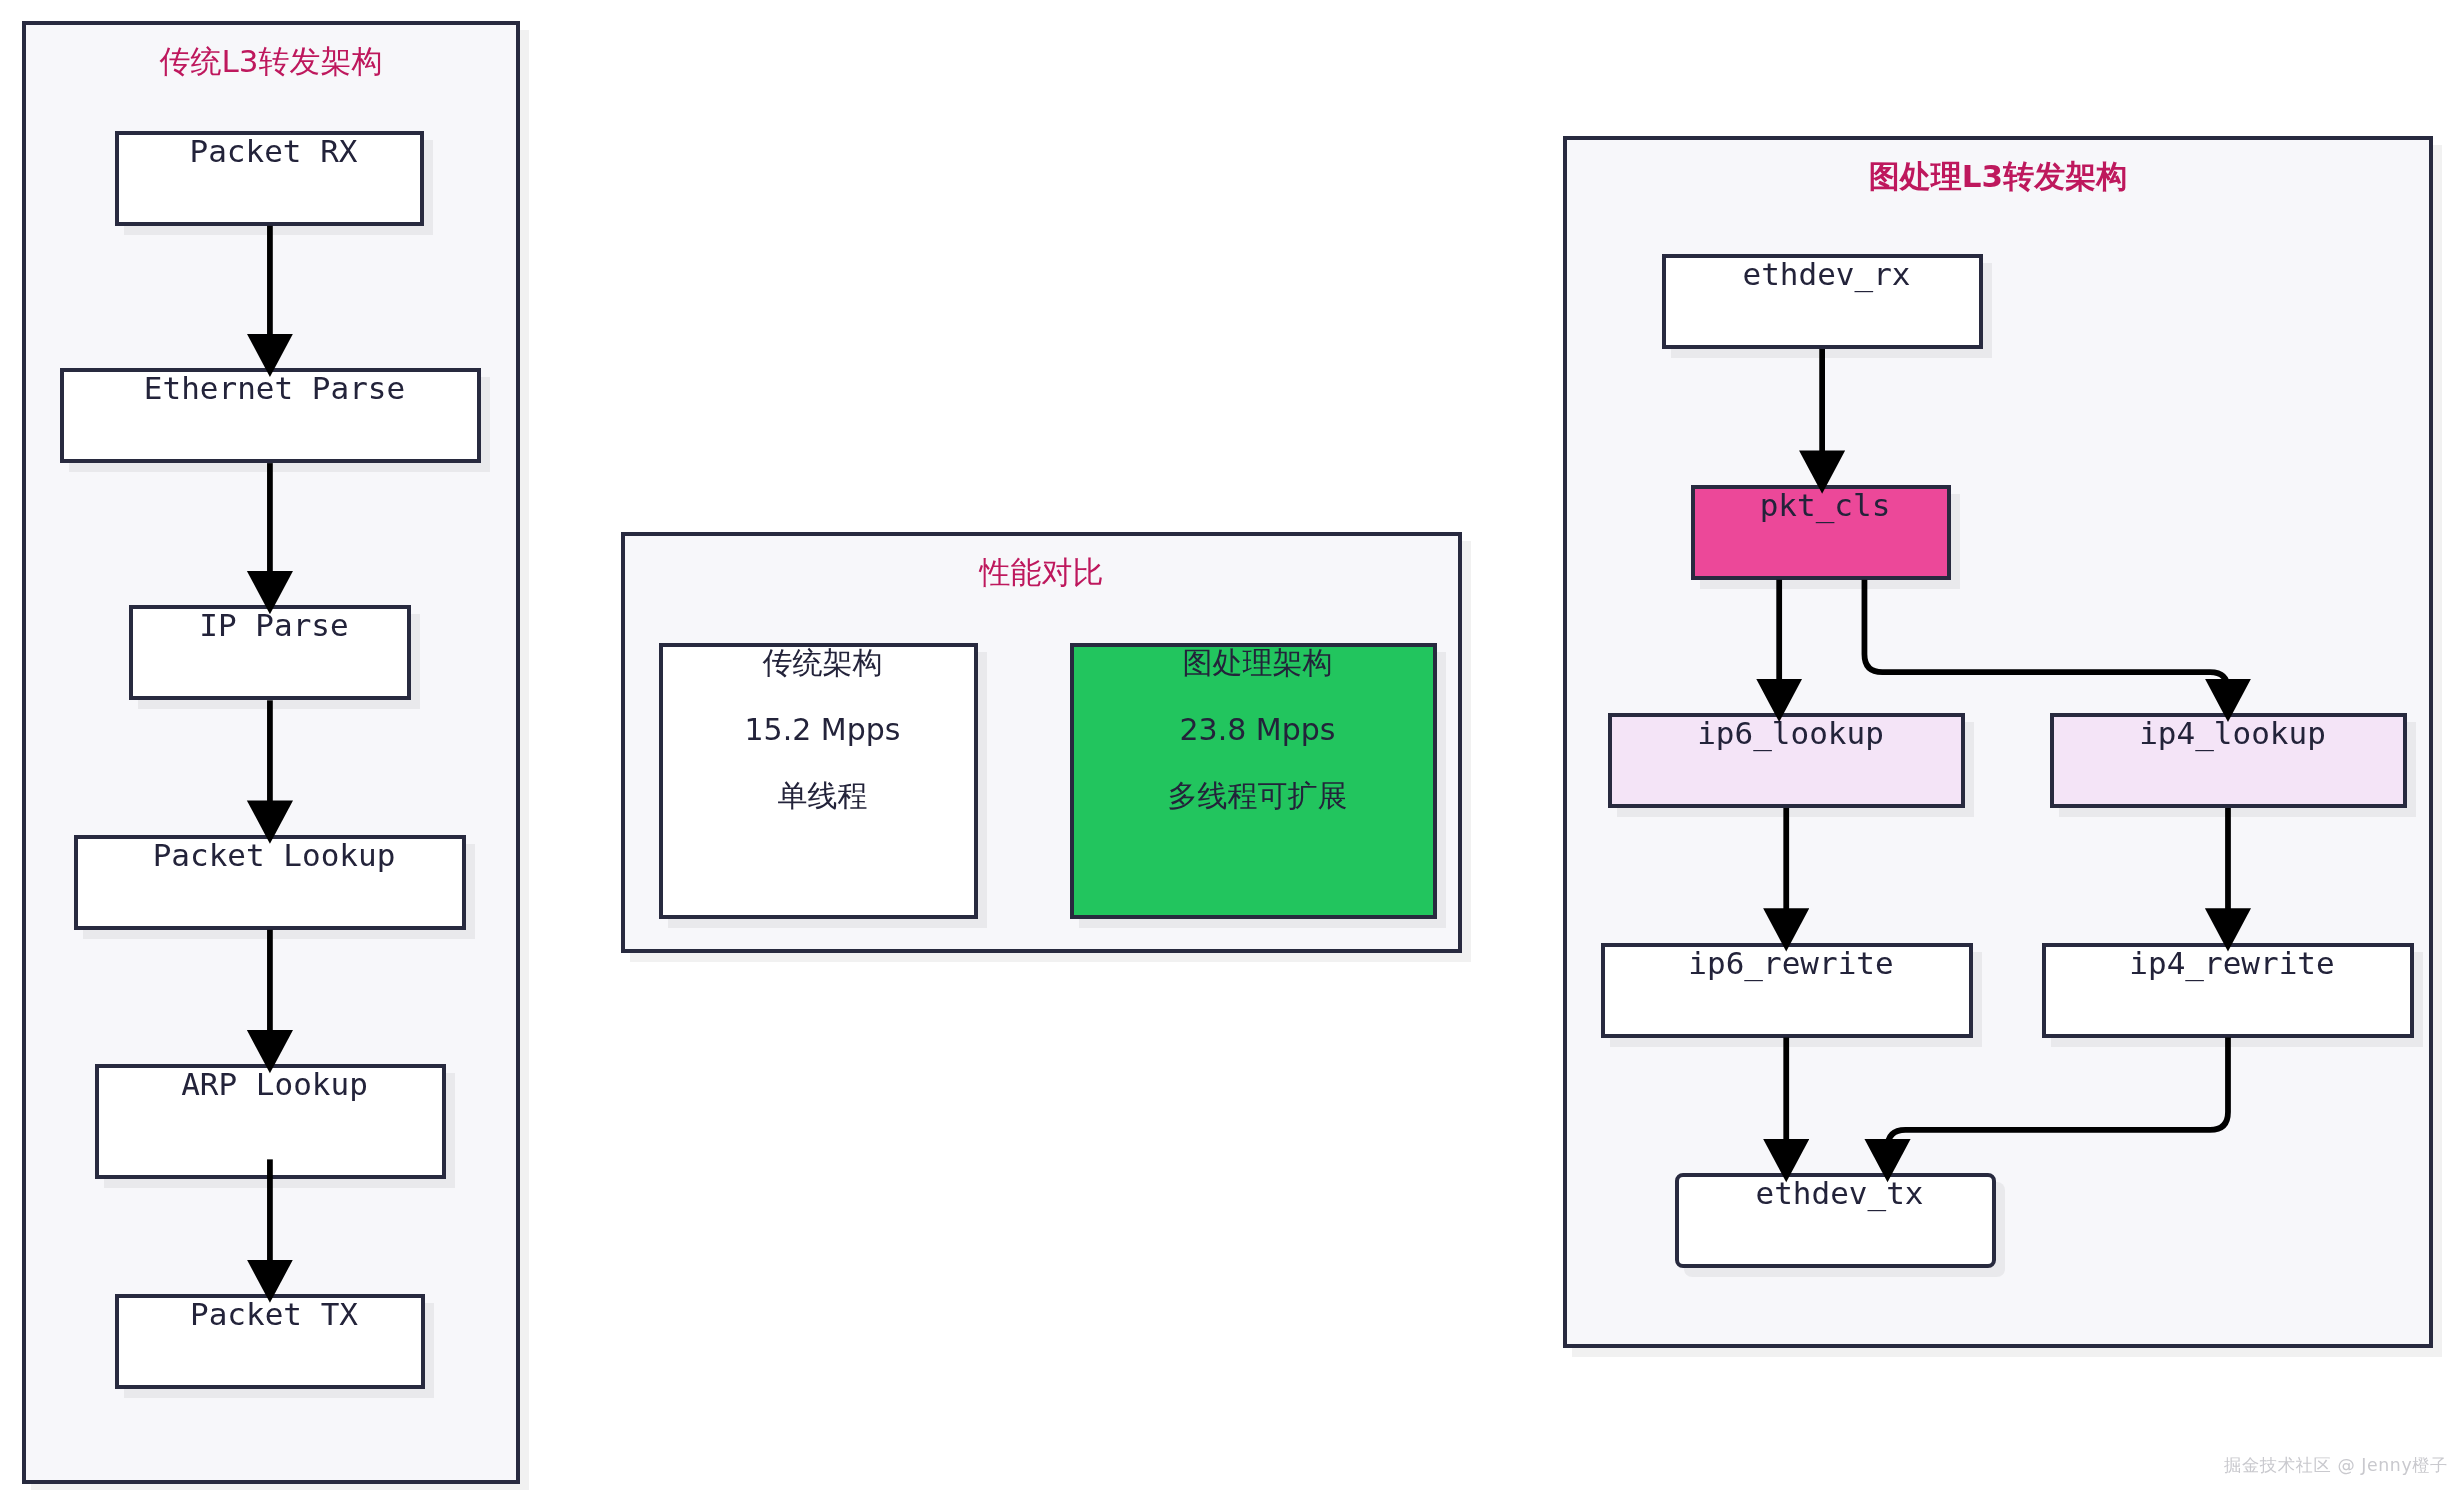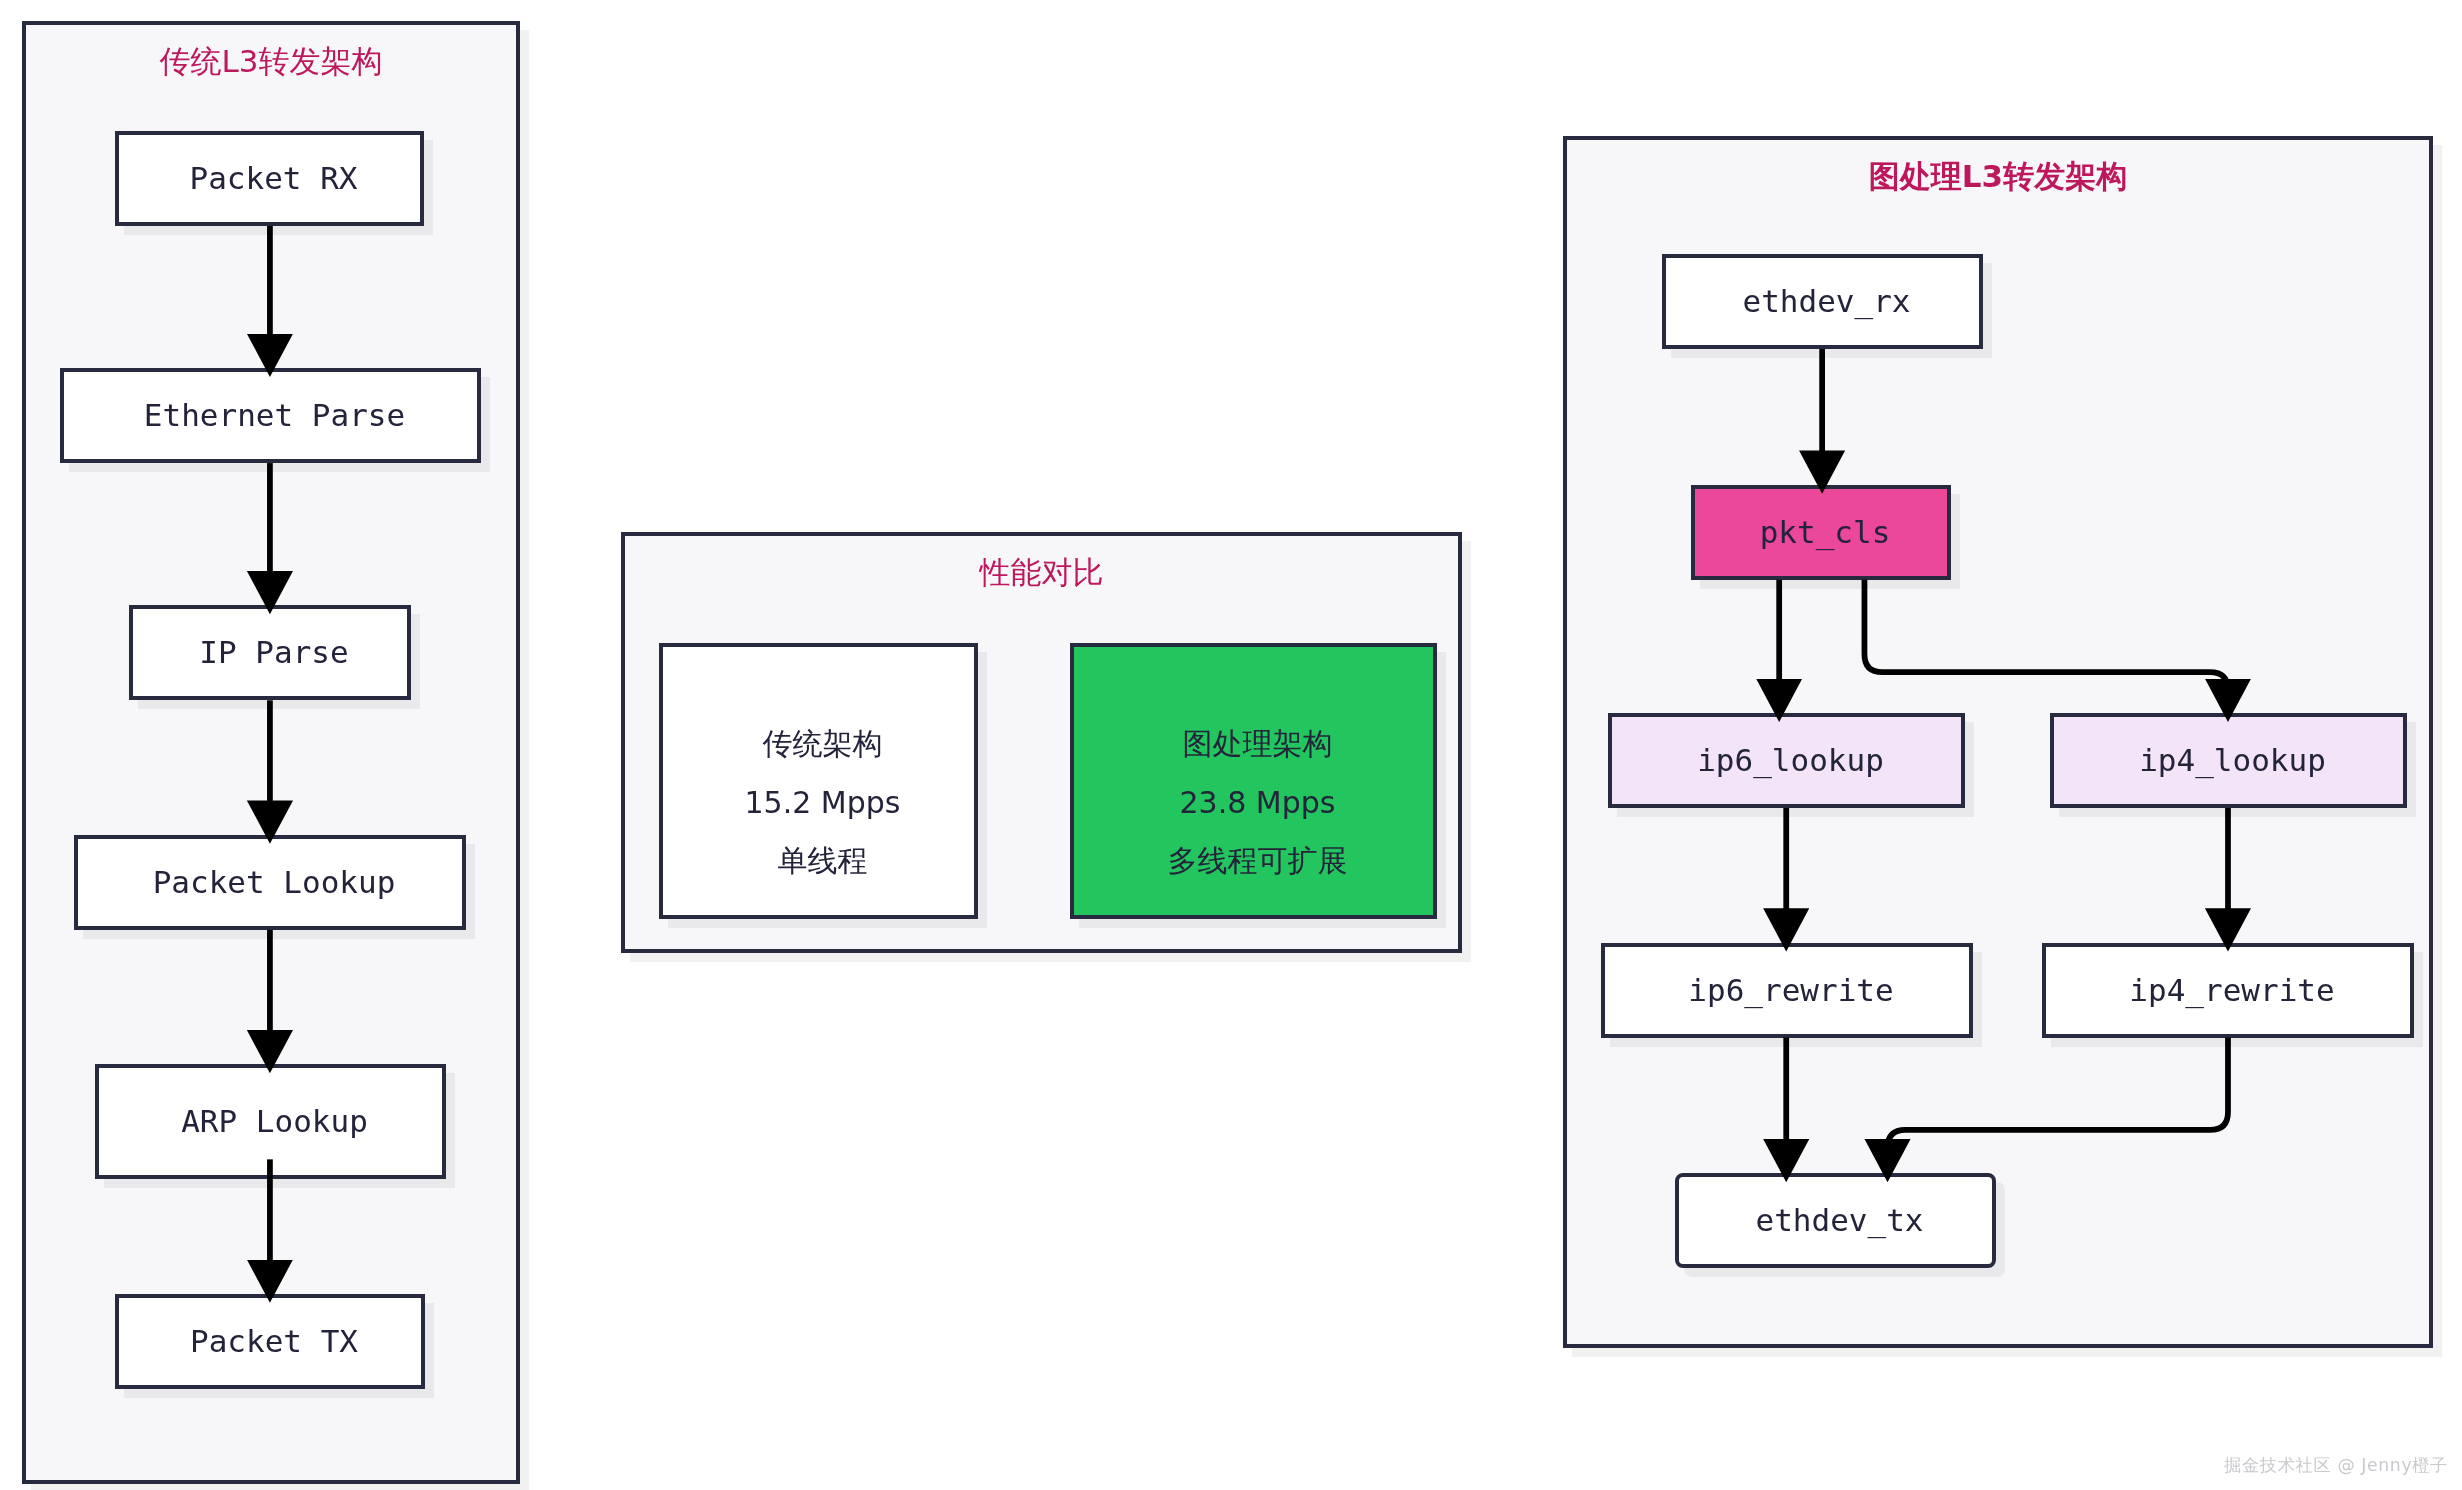--- a/index.html
+++ b/index.html
@@ -49,44 +49,42 @@
     letter-spacing: 0px;
   }
 
   
   .node {
     position: absolute;
     box-sizing: border-box;
     border: 4.5px solid #282a3f;
     background: #ffffff;
     display: flex;
-    align-items: center;
     justify-content: center;
     box-shadow: 9px 9px 0 0 rgba(0,0,0,0.055);
     padding-left: 8px;
   }
   .node .label {
     font-family: "DejaVu Sans Mono", "Liberation Mono", monospace;
     font-size: 31px;
     color: #23233a;
     white-space: nowrap;
     line-height: 1.05;
     text-align: center;
   }
   .node.fill-blue   { background: #ec4899; }
   .node.fill-pink   { background: #f4e4f7; }
   .node.fill-green  { background: #22c55e; }
 
   .node.multi .label {
     display: flex;
     flex-direction: column;
-    gap: 27px;
+    gap: 35px;
     font-family: "DejaVu Sans", "Liberation Sans", sans-serif;
     font-size: 30px;
-    margin-top: 43px;
   }
 
   
   .watermark {
     position: absolute;
     right: 14px;
     bottom: 14px;
     font-family: "DejaVu Sans", "Liberation Sans", sans-serif;
     font-size: 17.3px;
     color: #c9c9ce;

